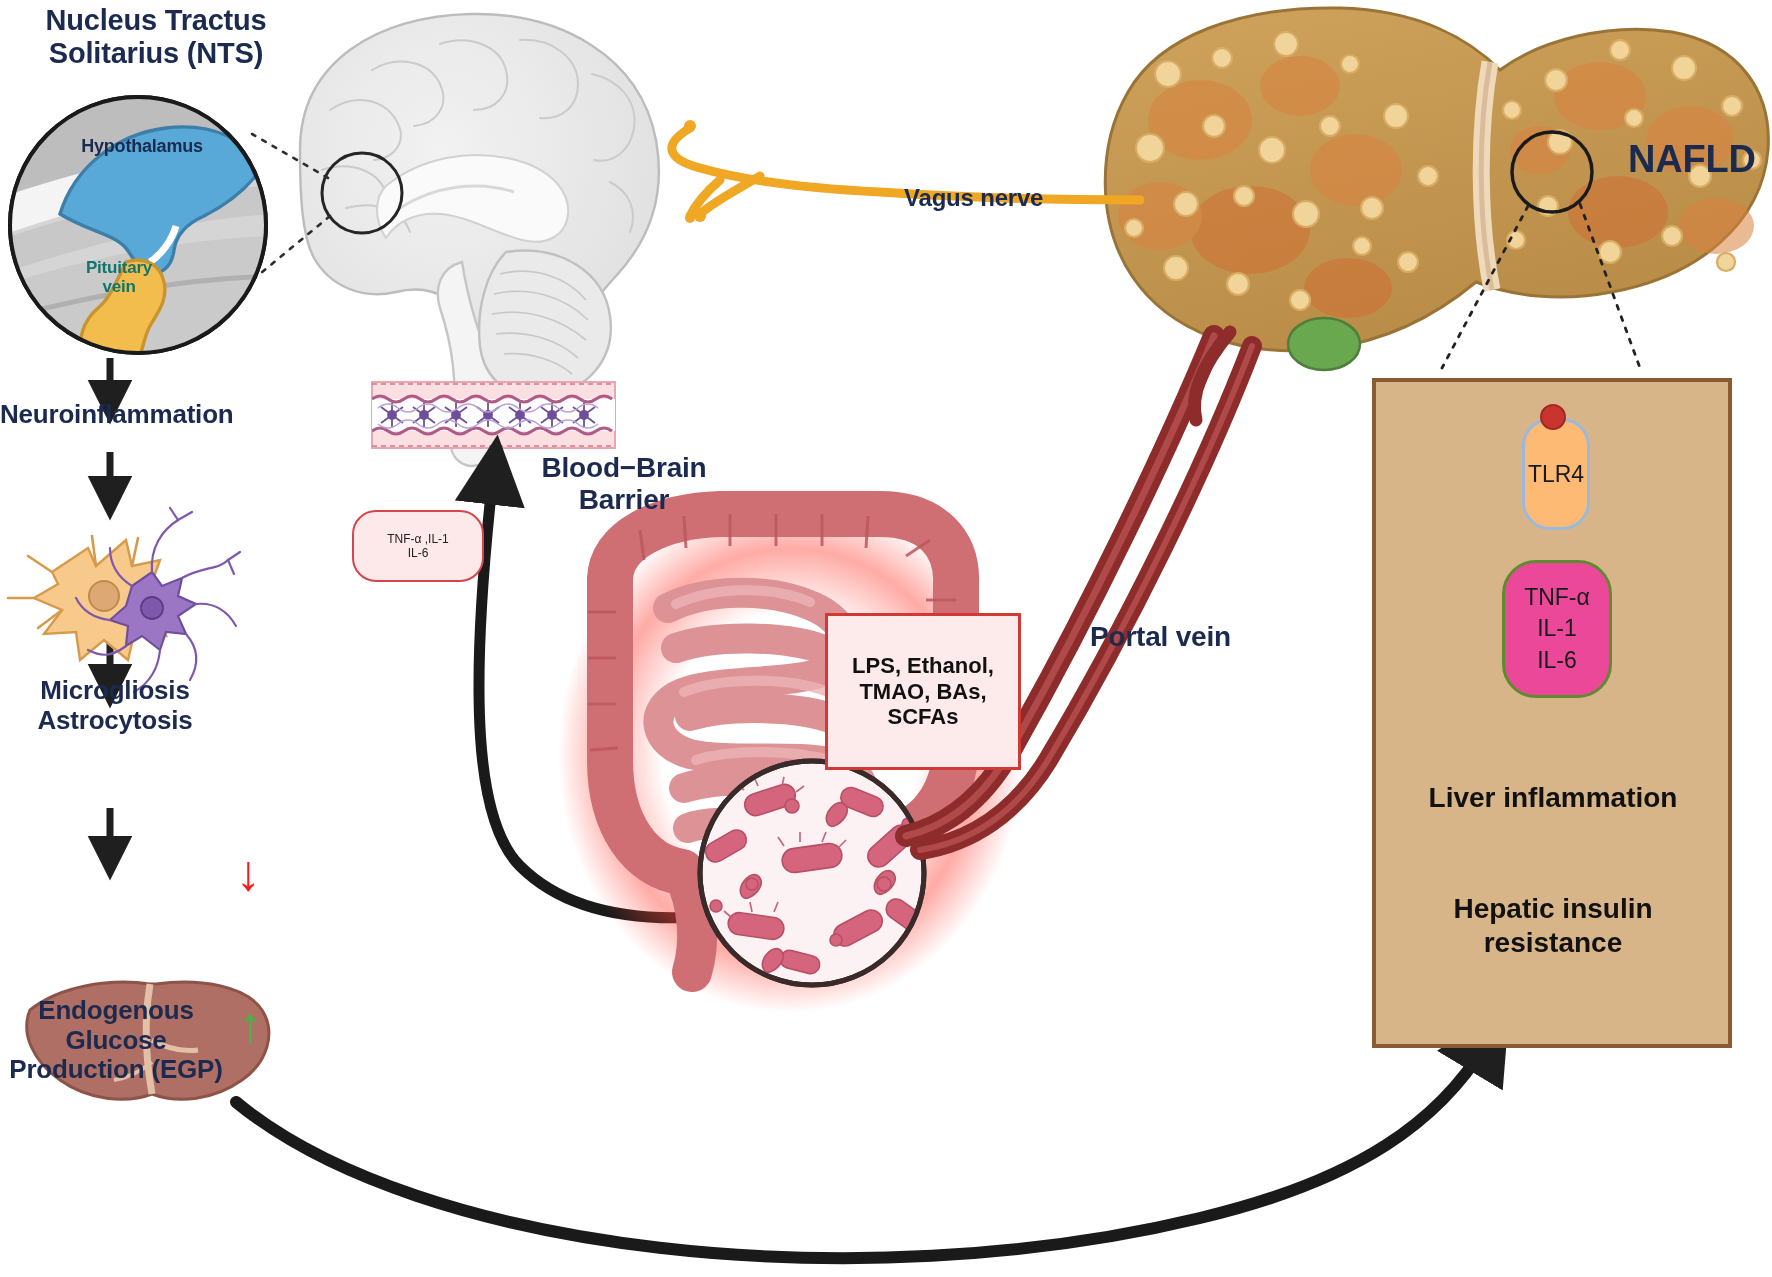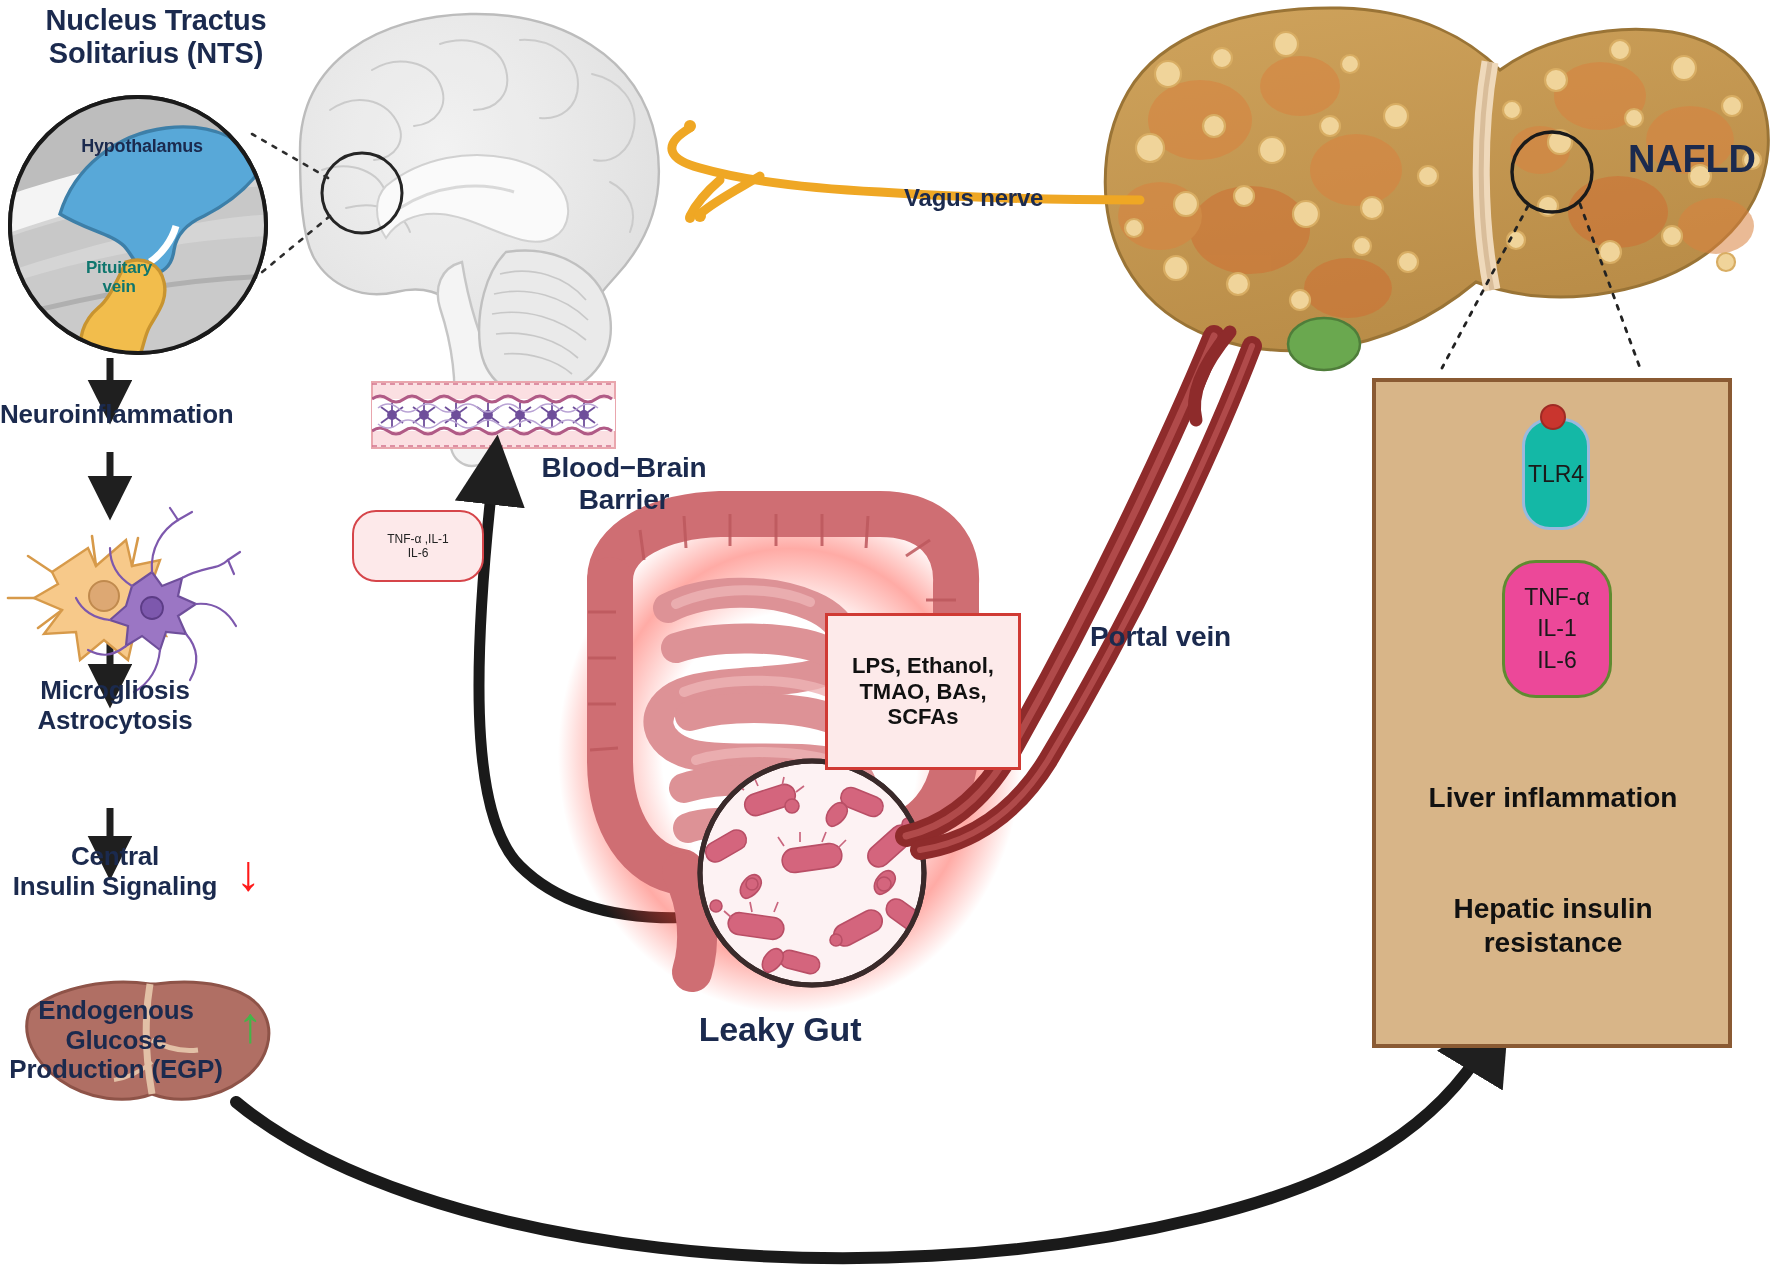--- a/index.html
+++ b/index.html
@@ -58,21 +58,21 @@
     line-height:1.2;
     display:flex;align-items:center;justify-content:center;
     text-align:center;
   }
   .cell-panel{
     background:#d8b588;
     border:4px solid #8a5a33;
     box-sizing:border-box;
   }
   .tlr4-rect{
-    background:#14b8a6;
+    background:#fdba74;
     border:3px solid #9bb9dd;
     border-radius:28px;
     display:flex;align-items:center;justify-content:center;
     color:#1a1a1a;
   }
   .cyto-caps{
     background:#ec4899;
     border:3px solid #5f8b30;
     border-radius:34px;
     display:flex;flex-direction:column;
@@ -628,24 +628,20 @@
 
   <div class="abs lbl ctr" style="left:0px;top:400px;width:230px;font-size:26px;">
     <div>Neuroinflammation</div>
   </div>
 
   <div class="abs lbl ctr" style="left:0px;top:676px;width:230px;font-size:26px;">
     <div>Microgliosis</div>
     <div>Astrocytosis</div>
   </div>
 
-  <div class="abs lbl ctr" style="left:0px;top:842px;width:230px;font-size:26px;">
-    <div>Central</div>
-    <div>Insulin Signaling</div>
-  </div>
   <div class="abs bold" style="left:236px;top:848px;font-size:50px;line-height:1;color:#ff1a1a;">↓</div>
 
   <div class="abs lbl ctr" style="left:0px;top:890px;width:230px;font-size:26px;visibility:visible;opacity:0;height:0;overflow:hidden;"></div>
 
   <div class="abs lbl ctr" style="left:0px;top:890px;width:230px;font-size:26px;opacity:0;height:0;"></div>
 
   <div class="abs lbl ctr" style="left:0px;top:996px;width:232px;font-size:26px;">
     <div>Endogenous</div>
     <div>Glucose</div>
     <div>Production (EGP)</div>
@@ -671,21 +667,20 @@
   <div class="abs lbl" style="left:1090px;top:621px;font-size:28px;">Portal vein</div>
 
   <div class="abs boxed lps-box" style="left:825px;top:613px;width:196px;height:157px;font-size:22px;">
     <div>
       <div>LPS, Ethanol,</div>
       <div>TMAO, BAs,</div>
       <div>SCFAs</div>
     </div>
   </div>
 
-  <div class="abs lbl ctr" style="left:640px;top:1010px;width:280px;font-size:34px;">Leaky Gut</div>
 
   <div class="abs cell-panel" style="left:1372px;top:378px;width:360px;height:670px;"></div>
 
   <div class="abs tlr4-rect" style="left:1522px;top:418px;width:62px;height:106px;font-size:23px;">
     <span>TLR4</span>
   </div>
   <div class="abs red-dot" style="left:1540px;top:404px;width:22px;height:22px;"></div>
 
   <div class="abs cyto-caps" style="left:1502px;top:560px;width:104px;height:132px;font-size:23px;">
     <span>TNF-α</span>

